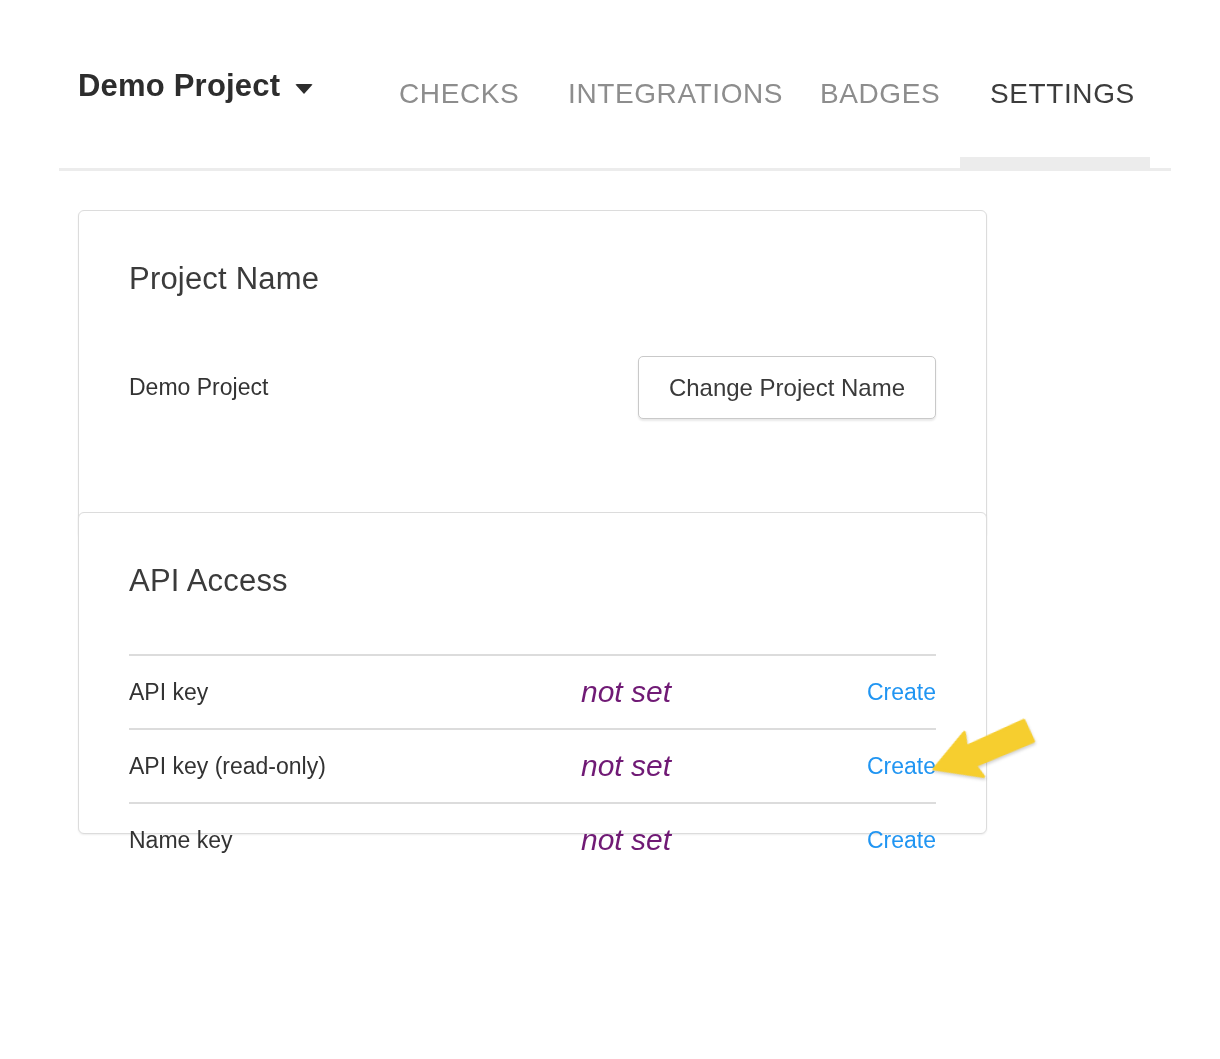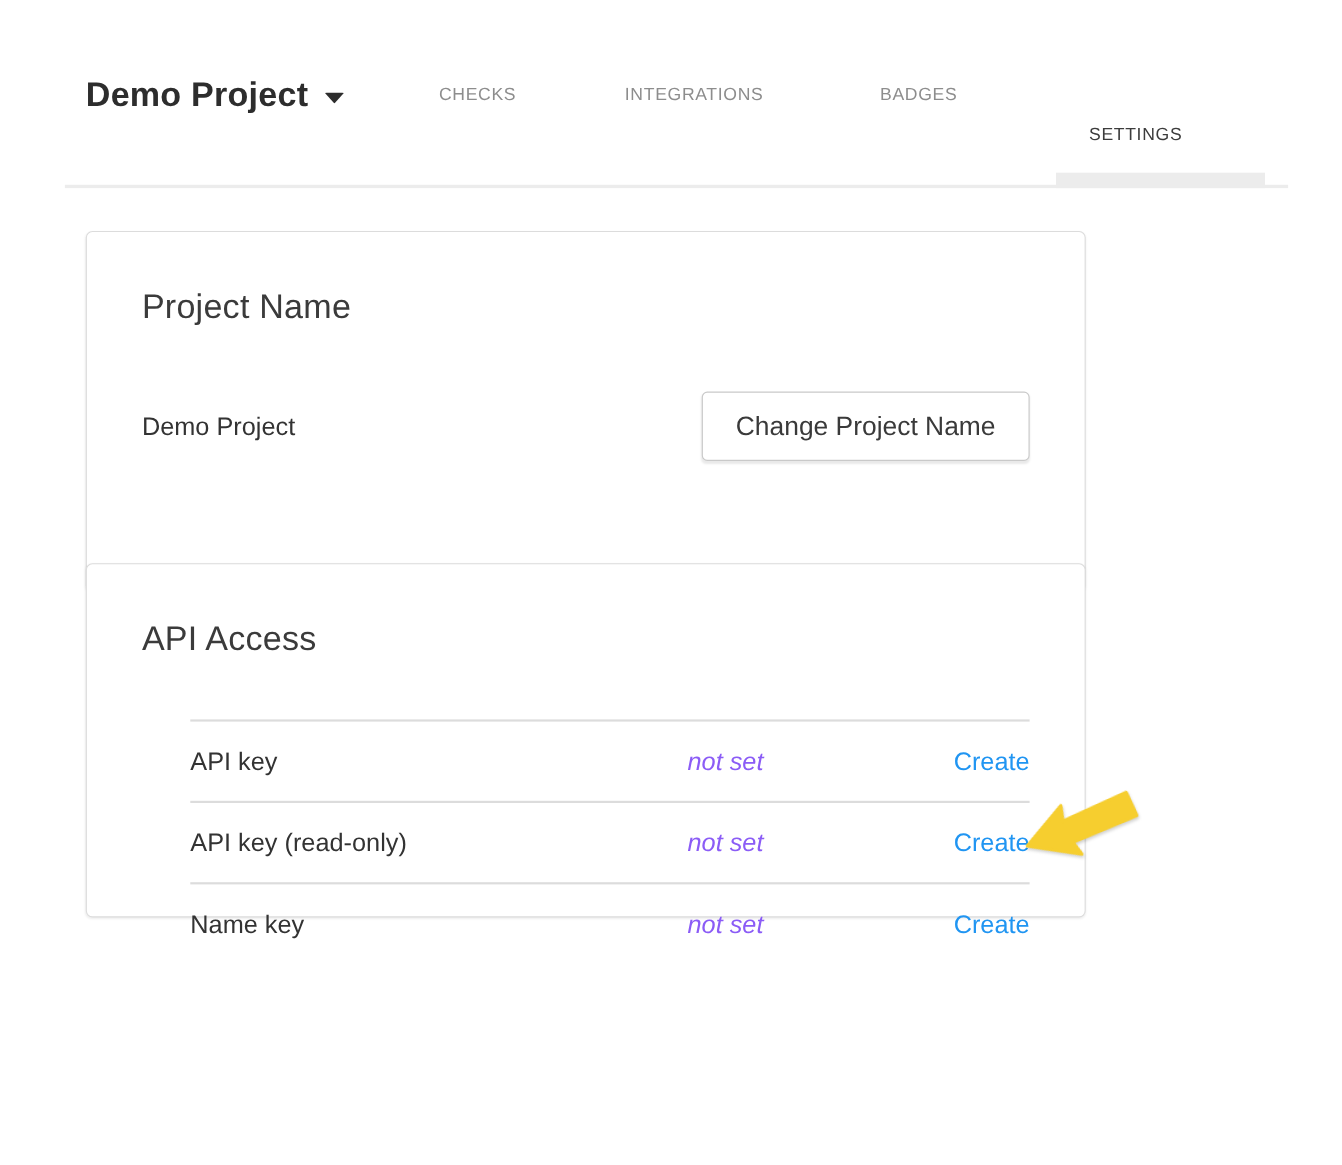--- a/index.html
+++ b/index.html
@@ -29,29 +29,29 @@
     margin-left: 15px; margin-top: 6px;
     width: 0; height: 0;
     border-left: 9px solid transparent;
     border-right: 9px solid transparent;
     border-top: 10px solid #2d2d2d;
     border-radius: 2px;
   }
 
   .nav-tab {
     position: absolute; top: 78px;
-    font-size: 16px; letter-spacing: 0.6px;
+    font-size: 28px; letter-spacing: 0.6px;
     color: #8d8d8d; text-decoration: none;
     cursor: pointer; white-space: nowrap;
   }
   .nav-tab.active { color: #3c3c3c; }
   .tab-checks       { left: 399px; }
   .tab-integrations { left: 568px; }
-  .tab-badges       { left: 800px; text-align: right; }
-  .tab-settings     { left: 990px; margin-top: 36px; }
+  .tab-badges       { left: 820px; text-align: right; }
+  .tab-settings     { left: 990px; }
 
   .nav-rule {
     position: absolute; left: 59px; top: 168px;
     width: 1112px; height: 3px;
     background: #ececec;
   }
   .active-tab-indicator {
     position: absolute; left: 960px; top: 157px;
     width: 190px; height: 14px;
     background: #ececec;
@@ -99,24 +99,23 @@
   
   .api-table {
     position: absolute; left: 50px; right: 50px; top: 141px;
   }
   .api-row {
     display: grid;
     grid-template-columns: 452px 1fr auto;
     align-items: center;
     height: 74px;
     border-top: 2px solid #dcdcdc;
-    margin-left: 44px;
   }
   .row-label { font-size: 23px; color: #333333; }
-  .row-value { font-size: 23px; font-style: italic; color: #8b5cf6; }
+  .row-value { font-size: 30px; font-style: italic; color: #701a75; }
   .row-action {
     font-size: 23px; color: #2095f2;
     text-decoration: none; cursor: pointer;
     justify-self: end;
     text-align: right;
   }
 
   
   .annotation-arrow {
     position: absolute; left: 929px; top: 712px;

